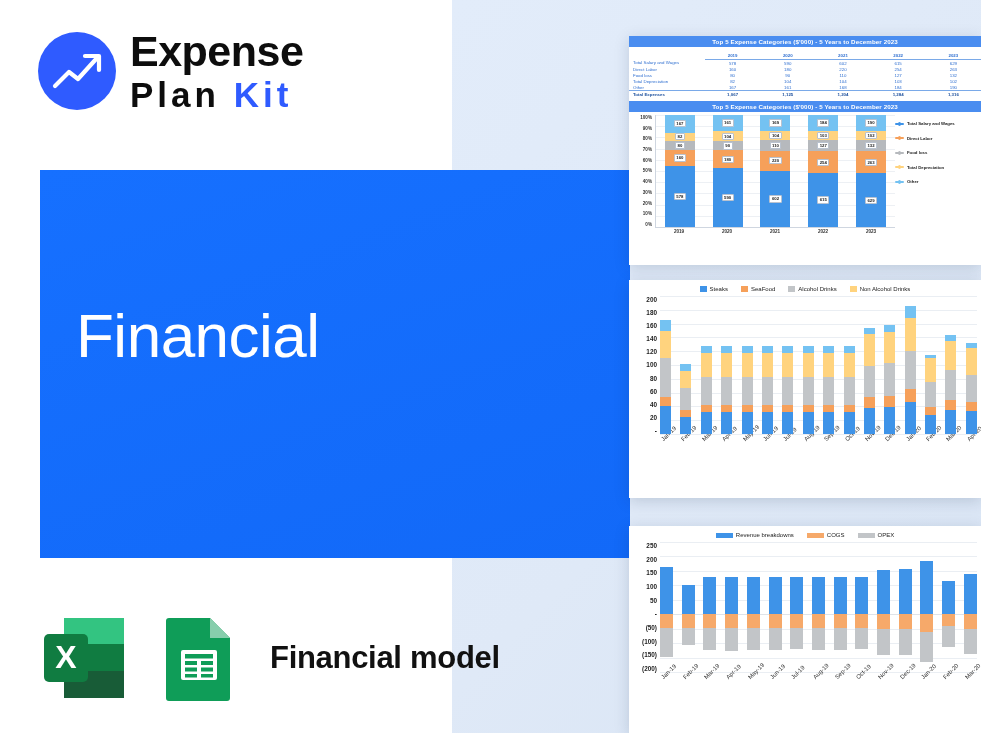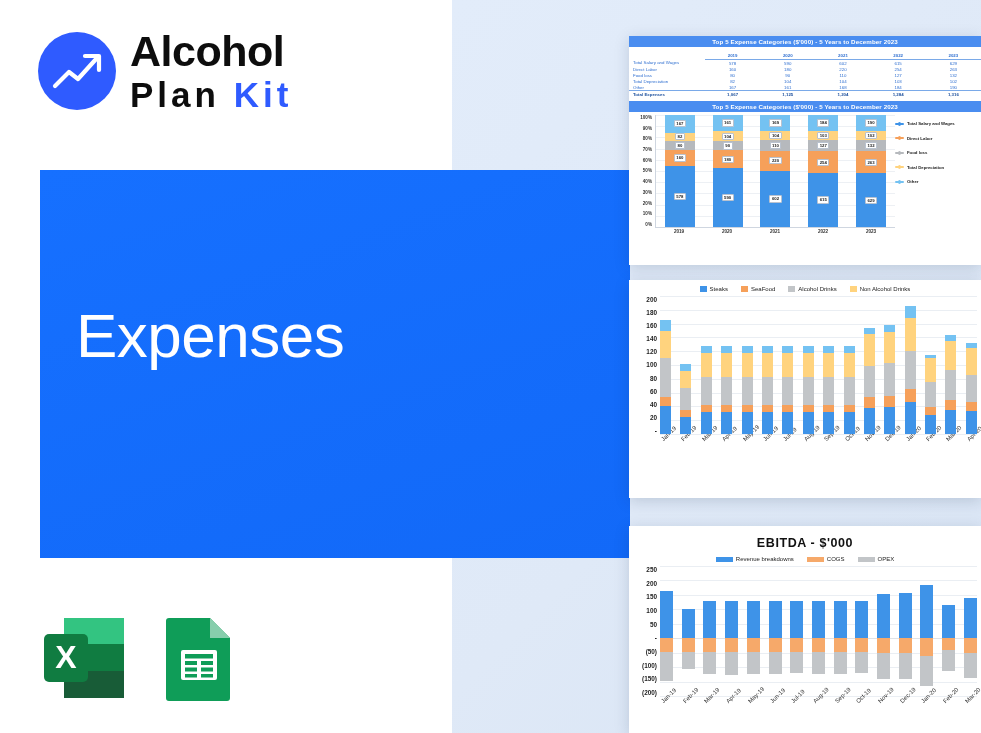--- a/index.html
+++ b/index.html
@@ -129,27 +129,27 @@
   <div class="bg-blue-rect"></div>
 
   <div class="logo-wrap">
     <div class="logo-mark">
       <svg width="78" height="78" viewBox="0 0 78 78">
         <path d="M17 54 L31 40 L40 47 L59 26" stroke="#ffffff" stroke-width="4.2" fill="none" stroke-linecap="round" stroke-linejoin="round"></path>
         <path d="M47 24 L61 24 L61 38" stroke="#ffffff" stroke-width="4.2" fill="none" stroke-linecap="round" stroke-linejoin="round"></path>
       </svg>
     </div>
     <div class="logo-text">
-      <div class="logo-l1">Alcohol</div>
+      <div class="logo-l1">Expense</div>
       <div class="logo-l2"><span>Plan </span><span class="kit">Kit</span></div>
     </div>
   </div>
 
   <div class="title">
-    <span class="ln">Expenses</span>
+    <span class="ln">Financial</span>
   </div>
 
   <div class="footer-row">
     <div class="xls-icon">
       <svg width="92" height="92" viewBox="0 0 92 92">
         <rect x="26" y="6" width="60" height="80" rx="3" fill="#21a366"></rect>
         <rect x="26" y="6" width="60" height="26" fill="#33c481"></rect>
         <rect x="26" y="32" width="60" height="27" fill="#107c41"></rect>
         <rect x="26" y="59" width="60" height="27" fill="#185c37"></rect>
         <rect x="6" y="22" width="44" height="48" rx="5" fill="#107c41"></rect>
@@ -163,20 +163,21 @@
         <rect x="29" y="38" width="36" height="30" rx="2" fill="#ffffff"></rect>
         <rect x="33" y="42" width="28" height="4.5" fill="#0f9d58"></rect>
         <rect x="33" y="49" width="12" height="4" fill="#0f9d58"></rect>
         <rect x="49" y="49" width="12" height="4" fill="#0f9d58"></rect>
         <rect x="33" y="55.5" width="12" height="4" fill="#0f9d58"></rect>
         <rect x="49" y="55.5" width="12" height="4" fill="#0f9d58"></rect>
         <rect x="33" y="62" width="12" height="3.5" fill="#0f9d58"></rect>
         <rect x="49" y="62" width="12" height="3.5" fill="#0f9d58"></rect>
       </svg>
     </div>
+    <div class="footer-label">Financial model</div>
   </div>
 
   <div class="card" id="card-expense">
     <div class="xl-band">Top 5 Expense Categories ($'000) - 5 Years to December 2023</div>
 
     <table class="xl-table">
       <thead>
           <tr id="exp-head">
             <th class="lab" style="border: none; width: 76px;"></th>
             <th>2019</th>
@@ -595,21 +596,20 @@
             <span>Mar-20</span>
           </div>
           <div style="width: 11px;">
             <span>Apr-20</span>
           </div>
         </div>
     </div>
   </div>
 
   <div class="card" id="card-ebitda">
-    <div class="ch-title">EBITDA - $'000</div>
     <div class="ch-legend" id="eb-legend">
         <div class="it">
           <span class="sw bar" style="background: rgb(62, 147, 232);"></span>
           <span>Revenue breakdowns</span>
         </div>
         <div class="it">
           <span class="sw bar" style="background: rgb(246, 169, 106);"></span>
           <span>COGS</span>
         </div>
         <div class="it">

